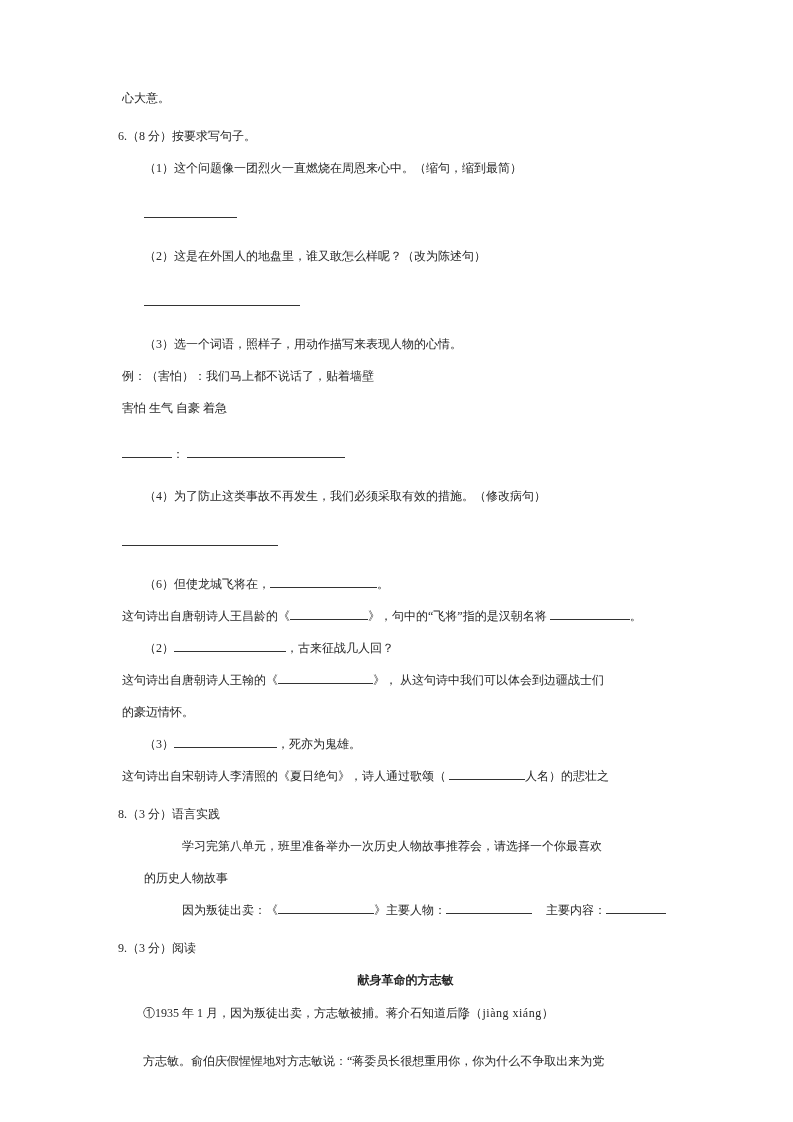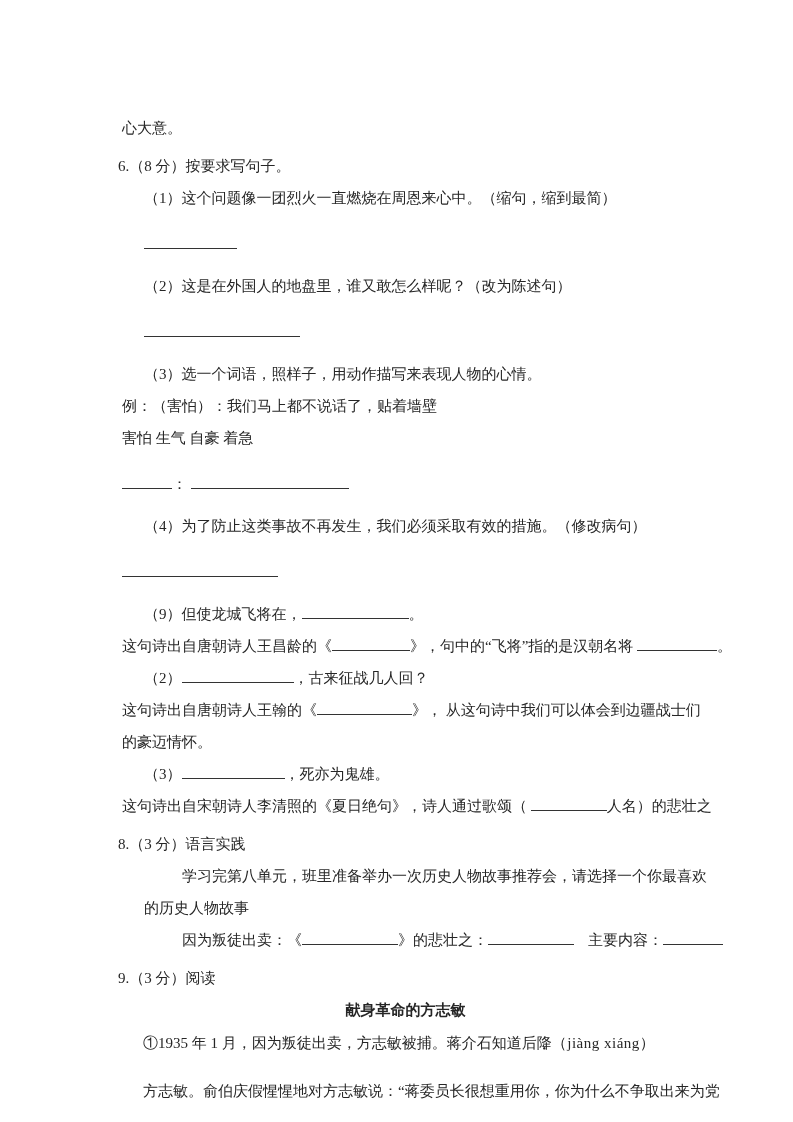--- a/index.html
+++ b/index.html
@@ -8,23 +8,23 @@
     background: #e8e8e8;
   }
   .page {
     position: relative;
     width: 793px;
     height: 1122px;
     margin: 0 auto;
     background: #ffffff;
     color: #262626;
     font-family: "Liberation Serif", "DejaVu Serif", serif;
-    font-size: 15px;
+    font-size: 12px;
     box-sizing: border-box;
-    padding: 112px 100px 0 118px;
+    padding: 82px 100px 0 118px;
     overflow: hidden;
   }
   .line {
     line-height: 32px;
     white-space: nowrap;
   }
   
   .sub   { margin-left: 26px; }   
   .cont  { margin-left: 4px; }    
   .ind2  { margin-left: 64px; }   
@@ -99,21 +99,21 @@
     <div class="line sub">
       <span>（4）为了防止这类事故不再发生，我们必须采取有效的措施。（修改病句）</span>
     </div>
     <div class="line cont blankrow">
       <span class="blank" style="width:156px"></span>
     </div>
   </section>
 
   <section>
     <div class="line sub">
-      <span>（9）但使龙城飞将在，</span><span class="blank" style="width:107px"></span><span>。</span>
+      <span>（6）但使龙城飞将在，</span><span class="blank" style="width:107px"></span><span>。</span>
     </div>
     <div class="line cont">
       <span>这句诗出自唐朝诗人王昌龄的《</span><span class="blank" style="width:78px"></span><span>》，句中的“飞将”指的是汉朝名将</span> <span class="blank" style="width:80px"></span><span>。</span>
     </div>
     <div class="line sub">
       <span>（2）</span><span class="blank" style="width:112px"></span><span>，古来征战几人回？</span>
     </div>
     <div class="line cont">
       <span>这句诗出自唐朝诗人王翰的《</span><span class="blank" style="width:95px"></span><span>》， 从这句诗中我们可以体会到边疆战士们</span>
     </div>
@@ -132,21 +132,21 @@
     <div class="line qhead">
       <span>8.（3 分）语言实践</span>
     </div>
     <div class="line ind2">
       <span>学习完第八单元，班里准备举办一次历史人物故事推荐会，请选择一个你最喜欢</span>
     </div>
     <div class="line sub">
       <span>的历史人物故事</span>
     </div>
     <div class="line ind2">
-      <span>因为叛徒出卖：《</span><span class="blank" style="width:96px"></span><span>》的悲壮之：</span><span class="blank" style="width:86px; margin-right:14px"></span><span>主要内容：</span><span class="blank" style="width:60px"></span>
+      <span>因为叛徒出卖：《</span><span class="blank" style="width:96px"></span><span>》主要人物：</span><span class="blank" style="width:86px; margin-right:14px"></span><span>主要内容：</span><span class="blank" style="width:60px"></span>
     </div>
   </section>
 
   <section>
     <div class="line qhead">
       <span>9.（3 分）阅读</span>
     </div>
     <div class="line passage-title">
       <span>献身革命的方志敏</span>
     </div>

